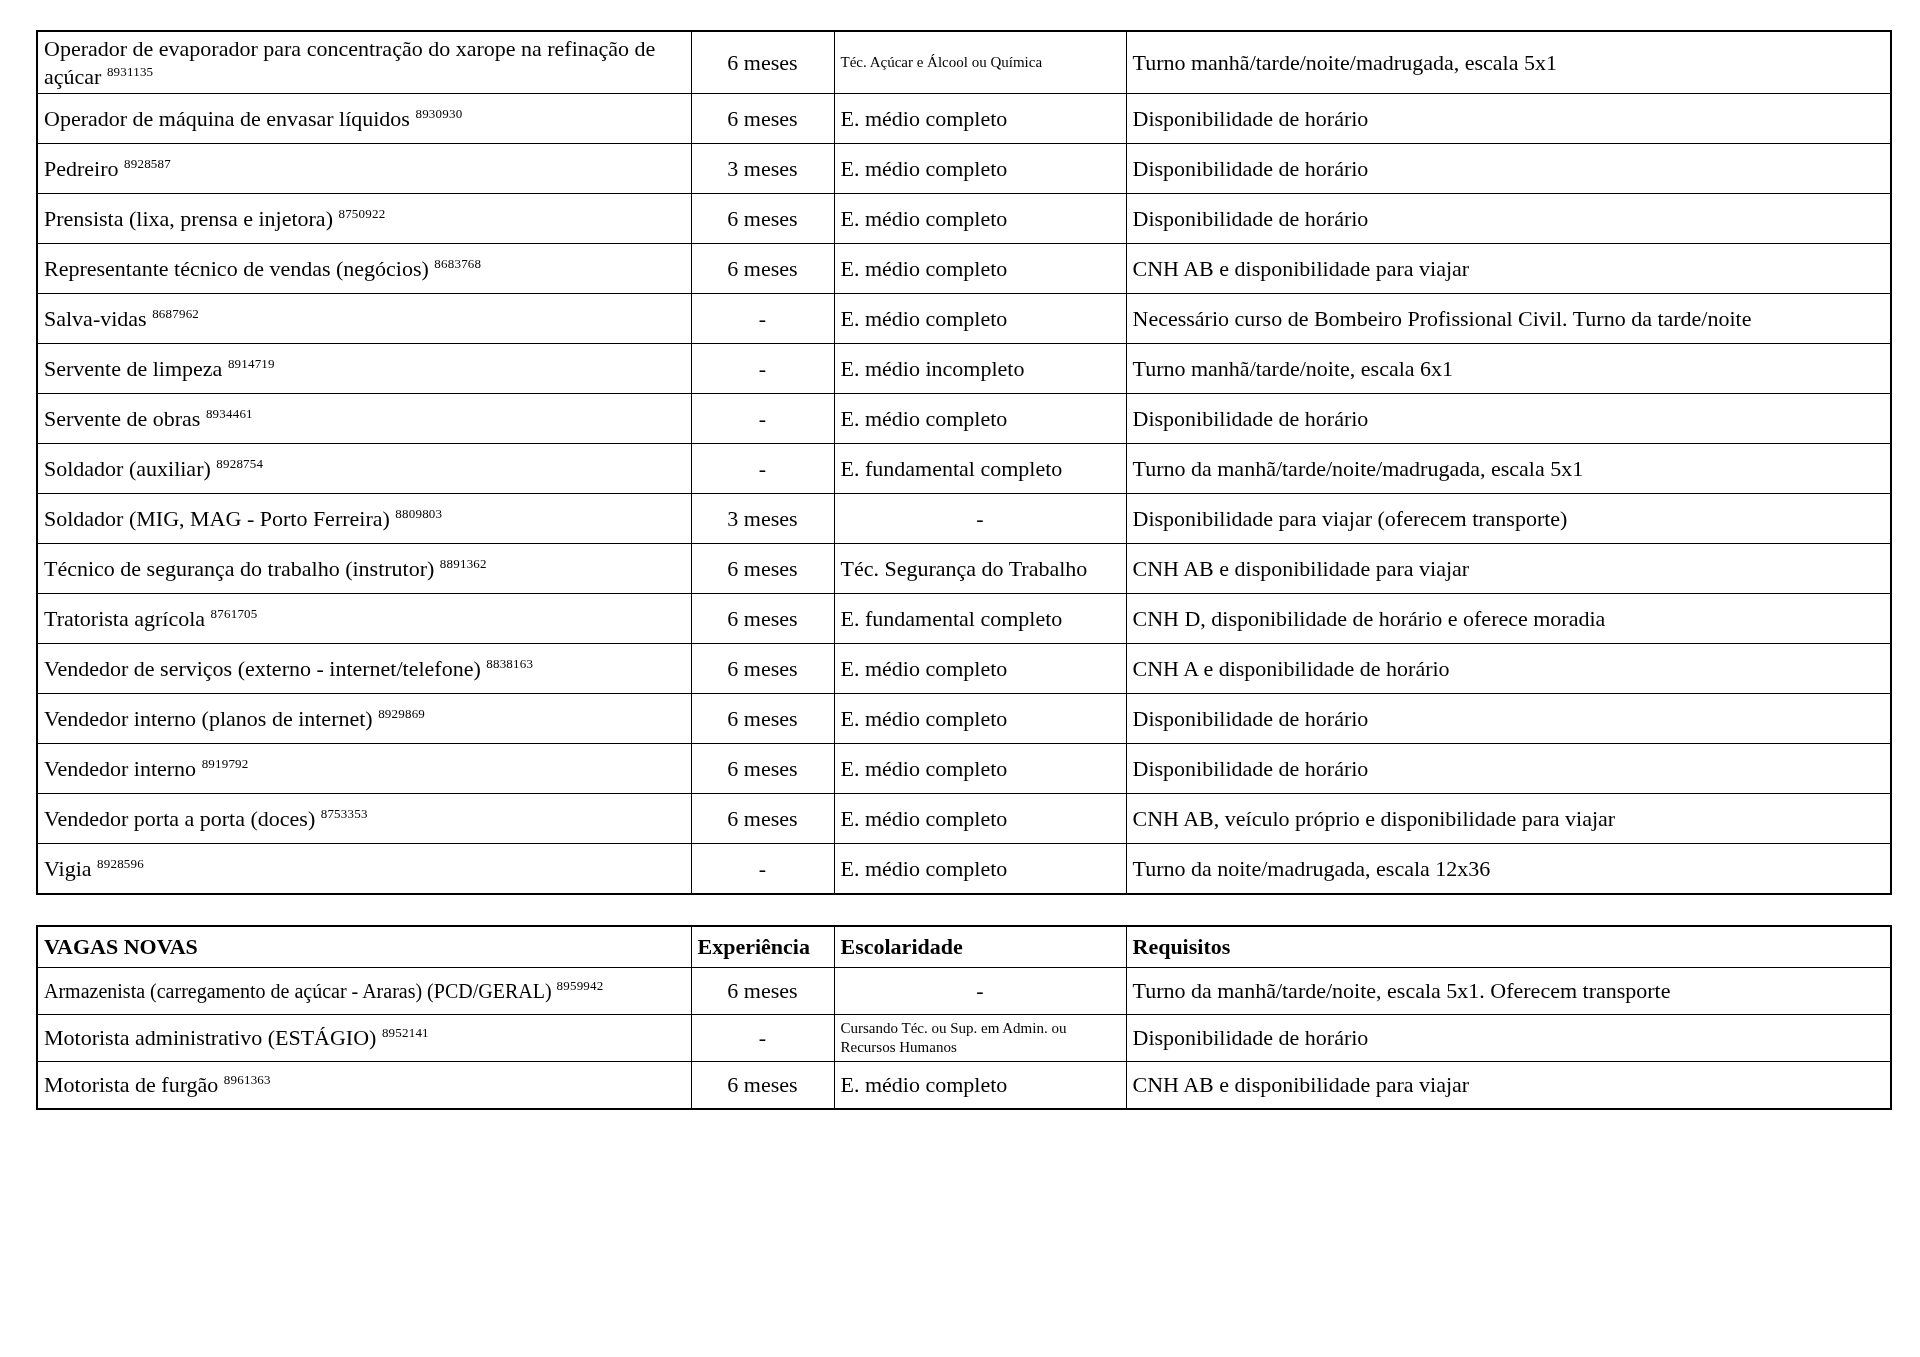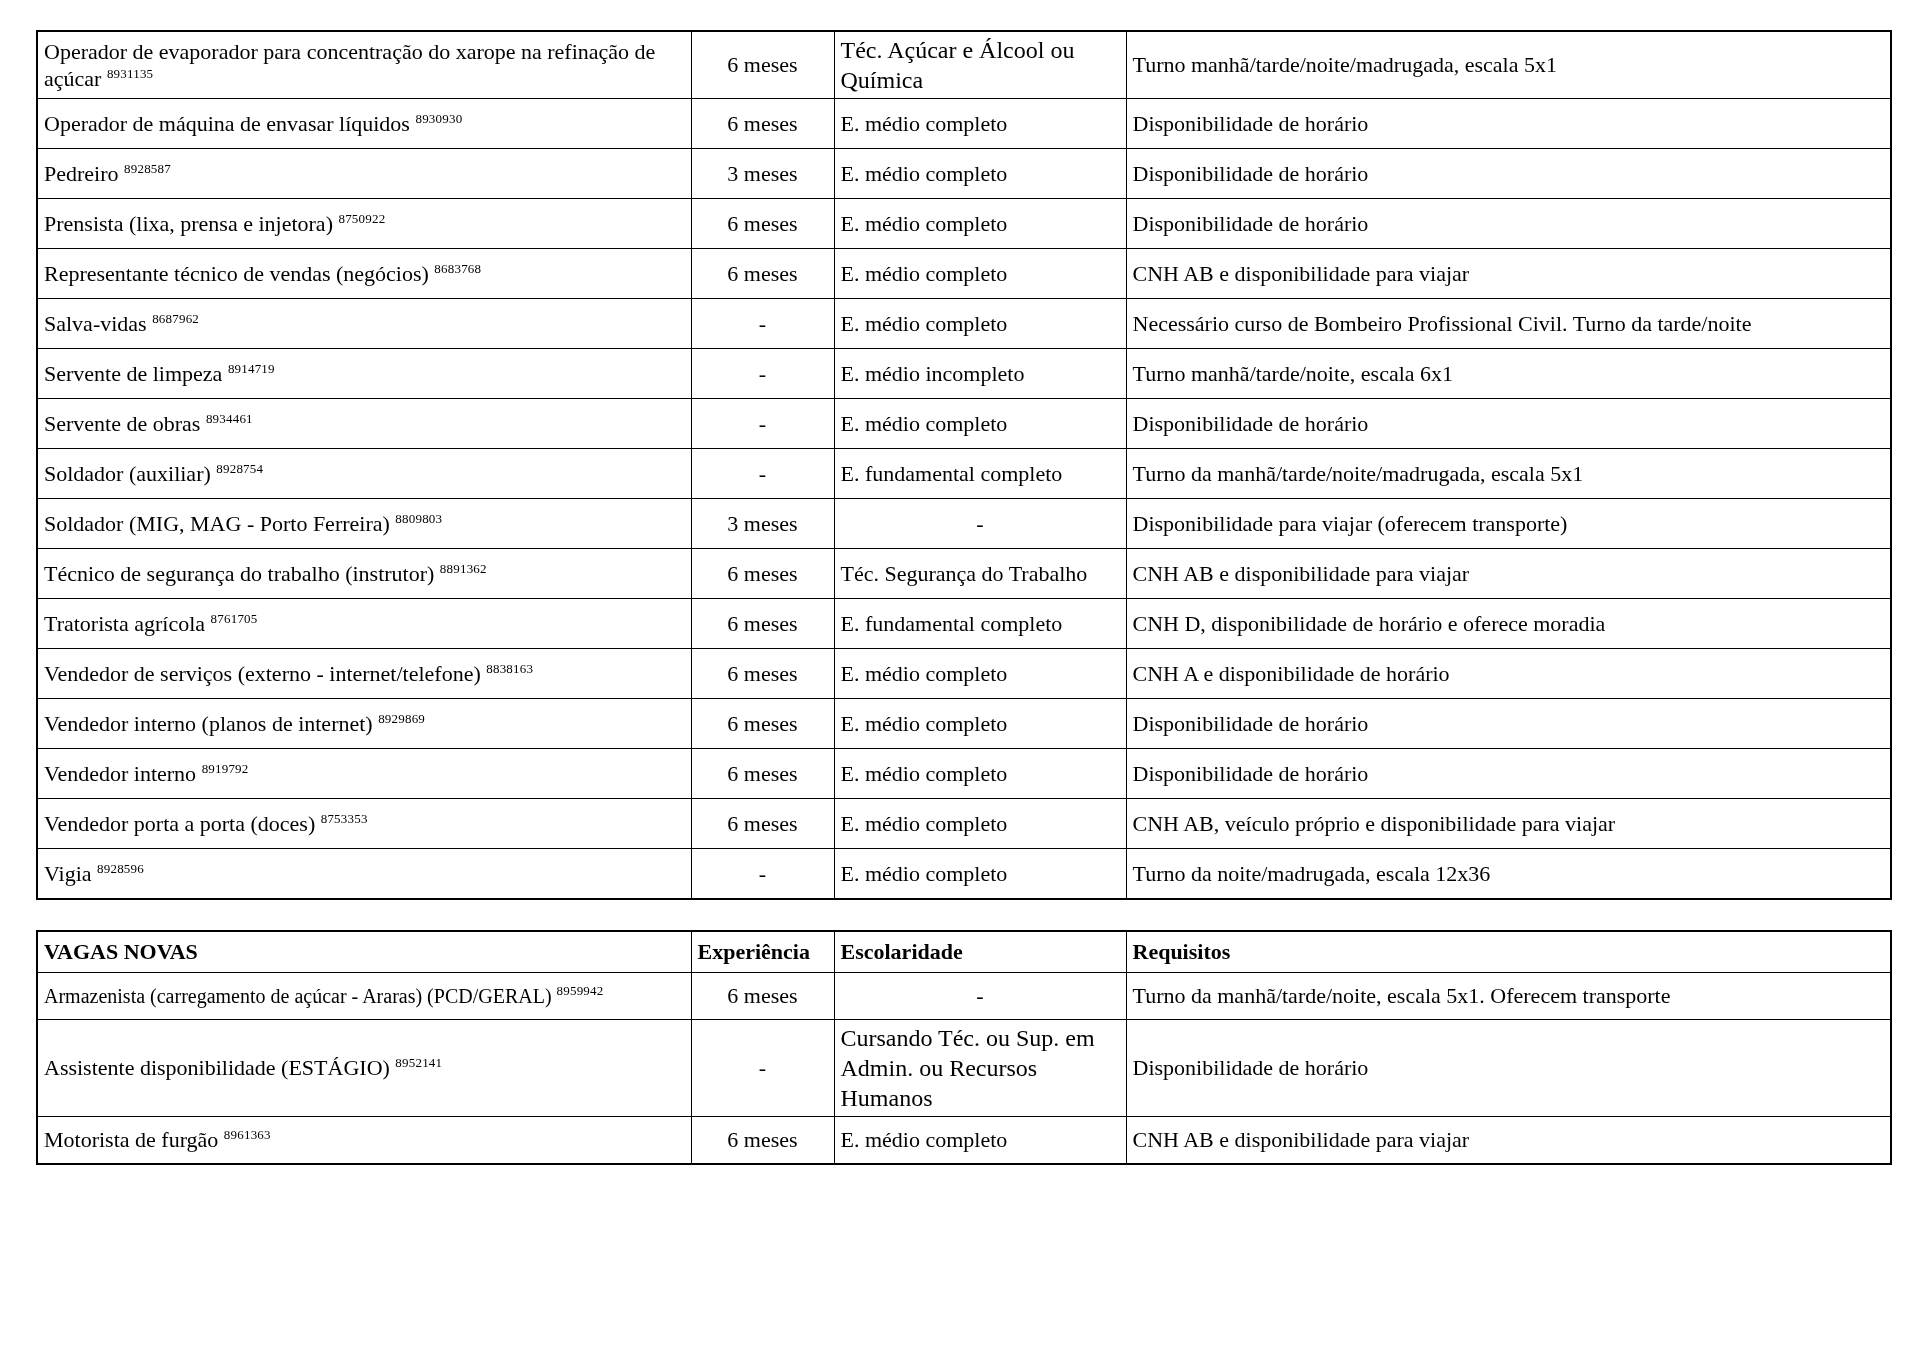--- a/index.html
+++ b/index.html
@@ -41,21 +41,21 @@
   #table-new td  { height: 40px; }
   #table-new thead th { height: 34px; font-weight: bold; text-align: left; }
 
   td.col-title { text-align: left; padding-left: 8px; }
   td.col-exp   { text-align: center; margin-top: 29px; }
   td.col-edu   { text-align: left; padding-left: 8px; }
   td.col-edu.center { text-align: center; padding-left: 6px; }
   td.col-req   { text-align: left; padding-left: 8px; }
 
   td.col-title.fit { font-size: 20px; }
-  td.col-edu.small { font-size: 24px; }
+  td.col-edu.small { font-size: 15px; }
 
   sup.job-id {
     font-size: 13px;
     line-height: 0;
     vertical-align: super;
     letter-spacing: 0.2px;
   }
   .table-gap { height: 30px; }
 </style>
 </head>
@@ -194,21 +194,21 @@
       </tr>
     </thead>
     <tbody id="new-body">
         <tr>
           <td class="col-title fit"><span>Armazenista (carregamento de açúcar - Araras) (PCD/GERAL)</span> <sup class="job-id">8959942</sup></td>
           <td class="col-exp">6 meses</td>
           <td class="col-edu center">-</td>
           <td class="col-req">Turno da manhã/tarde/noite, escala 5x1. Oferecem transporte</td>
         </tr>
         <tr>
-          <td class="col-title"><span>Assistente disponibilidade (ESTÁGIO)</span> <sup class="job-id">8952141</sup></td>
+          <td class="col-title"><span>Motorista administrativo (ESTÁGIO)</span> <sup class="job-id">8952141</sup></td>
           <td class="col-exp">-</td>
           <td class="col-edu small">Cursando Téc. ou Sup. em Admin. ou Recursos Humanos</td>
           <td class="col-req">Disponibilidade de horário</td>
         </tr>
         <tr>
           <td class="col-title"><span>Motorista de furgão</span> <sup class="job-id">8961363</sup></td>
           <td class="col-exp">6 meses</td>
           <td class="col-edu">E. médio completo</td>
           <td class="col-req">CNH AB e disponibilidade para viajar</td>
         </tr>

